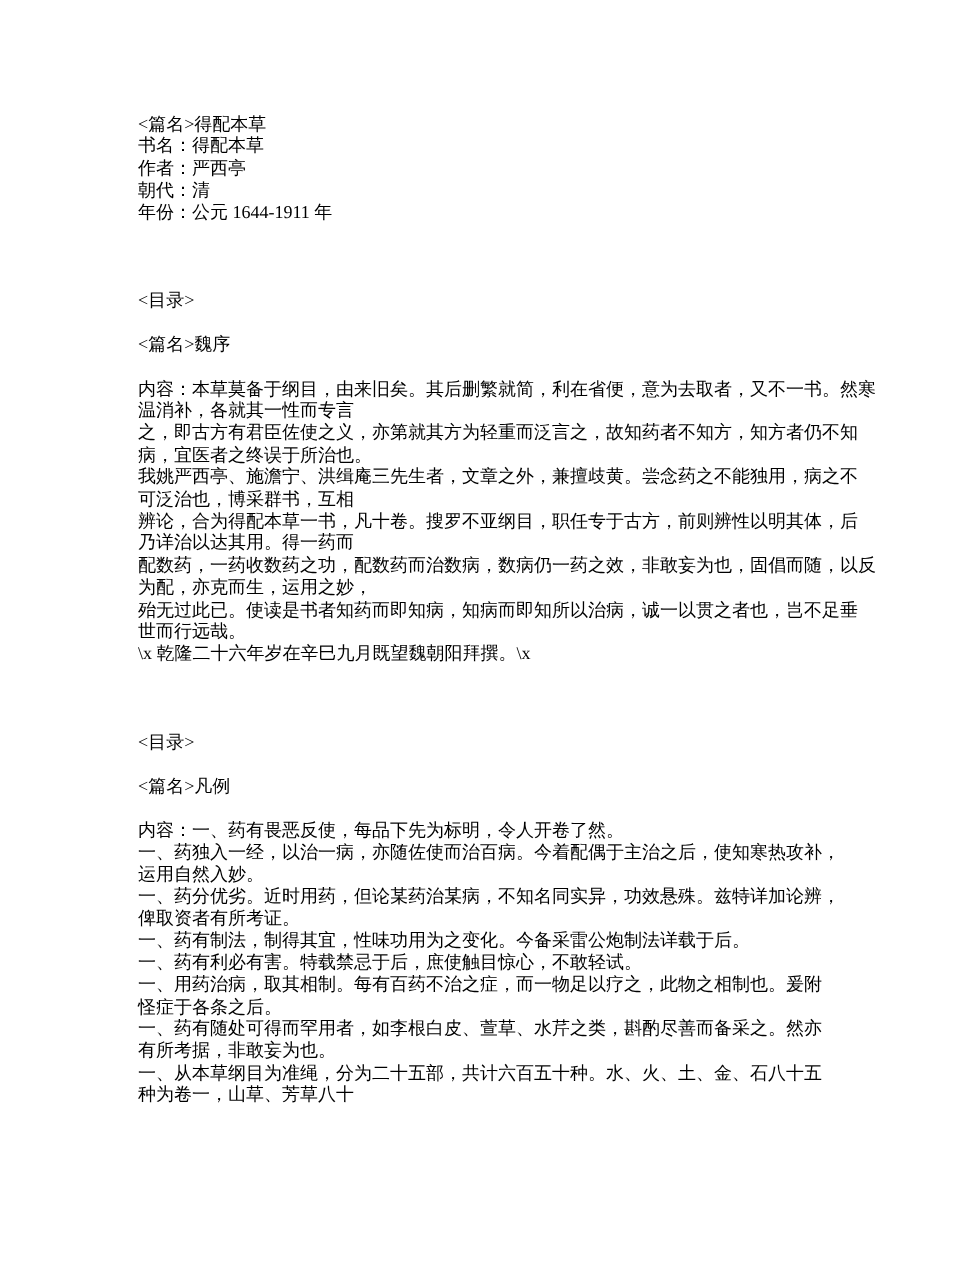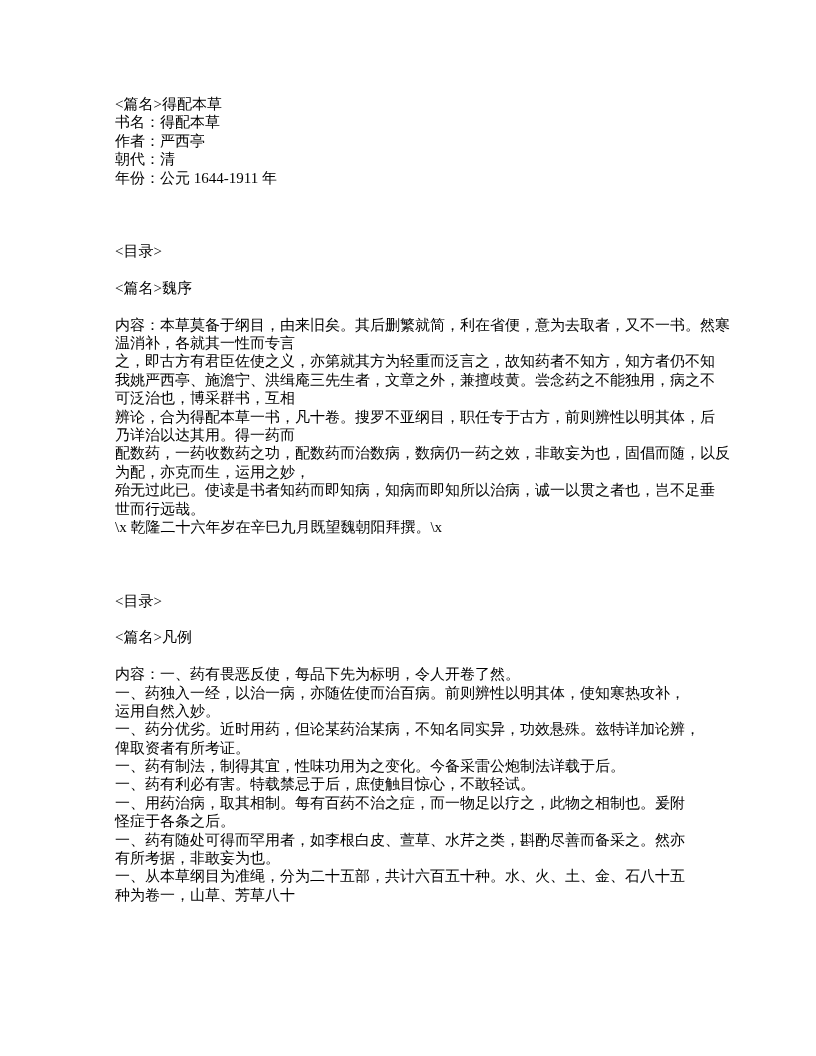--- a/index.html
+++ b/index.html
@@ -47,38 +47,39 @@
       <div class="line blank">&nbsp;</div>
       <div class="line blank">&nbsp;</div>
       <div class="line blank">&nbsp;</div>
       <div class="line">&lt;目录&gt;</div>
       <div class="line blank">&nbsp;</div>
       <div class="line">&lt;篇名&gt;魏序</div>
       <div class="line blank">&nbsp;</div>
       <div class="line">内容：本草莫备于纲目，由来旧矣。其后删繁就简，利在省便，意为去取者，又不一书。然寒</div>
       <div class="line">温消补，各就其一性而专言</div>
       <div class="line">之，即古方有君臣佐使之义，亦第就其方为轻重而泛言之，故知药者不知方，知方者仍不知</div>
+      <div class="line">病，宜医者之终误于所治也。</div>
       <div class="line">我姚严西亭、施澹宁、洪缉庵三先生者，文章之外，兼擅歧黄。尝念药之不能独用，病之不</div>
       <div class="line">可泛治也，博采群书，互相</div>
       <div class="line">辨论，合为得配本草一书，凡十卷。搜罗不亚纲目，职任专于古方，前则辨性以明其体，后</div>
       <div class="line">乃详治以达其用。得一药而</div>
       <div class="line">配数药，一药收数药之功，配数药而治数病，数病仍一药之效，非敢妄为也，固倡而随，以反</div>
       <div class="line">为配，亦克而生，运用之妙，</div>
       <div class="line">殆无过此已。使读是书者知药而即知病，知病而即知所以治病，诚一以贯之者也，岂不足垂</div>
       <div class="line">世而行远哉。</div>
       <div class="line">\x 乾隆二十六年岁在辛巳九月既望魏朝阳拜撰。\x</div>
       <div class="line blank">&nbsp;</div>
       <div class="line blank">&nbsp;</div>
       <div class="line blank">&nbsp;</div>
       <div class="line">&lt;目录&gt;</div>
       <div class="line blank">&nbsp;</div>
       <div class="line">&lt;篇名&gt;凡例</div>
       <div class="line blank">&nbsp;</div>
       <div class="line">内容：一、药有畏恶反使，每品下先为标明，令人开卷了然。</div>
-      <div class="line">一、药独入一经，以治一病，亦随佐使而治百病。前则辨性以明其体，使知寒热攻补，</div>
+      <div class="line">一、药独入一经，以治一病，亦随佐使而治百病。今着配偶于主治之后，使知寒热攻补，</div>
       <div class="line">运用自然入妙。</div>
       <div class="line">一、药分优劣。近时用药，但论某药治某病，不知名同实异，功效悬殊。兹特详加论辨，</div>
       <div class="line">俾取资者有所考证。</div>
       <div class="line">一、药有制法，制得其宜，性味功用为之变化。今备采雷公炮制法详载于后。</div>
       <div class="line">一、药有利必有害。特载禁忌于后，庶使触目惊心，不敢轻试。</div>
       <div class="line">一、用药治病，取其相制。每有百药不治之症，而一物足以疗之，此物之相制也。爰附</div>
       <div class="line">怪症于各条之后。</div>
       <div class="line">一、药有随处可得而罕用者，如李根白皮、萱草、水芹之类，斟酌尽善而备采之。然亦</div>
       <div class="line">有所考据，非敢妄为也。</div>
       <div class="line">一、从本草纲目为准绳，分为二十五部，共计六百五十种。水、火、土、金、石八十五</div>

